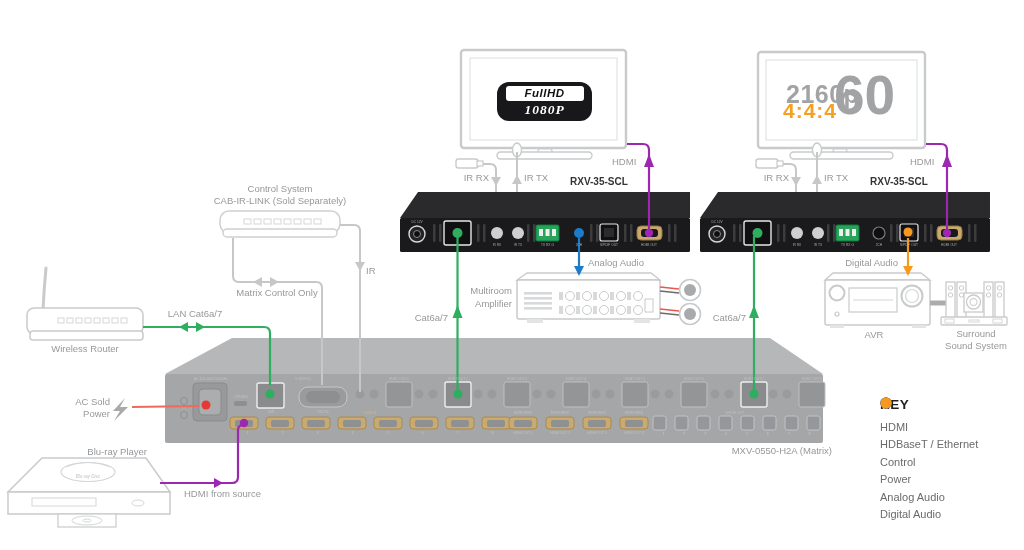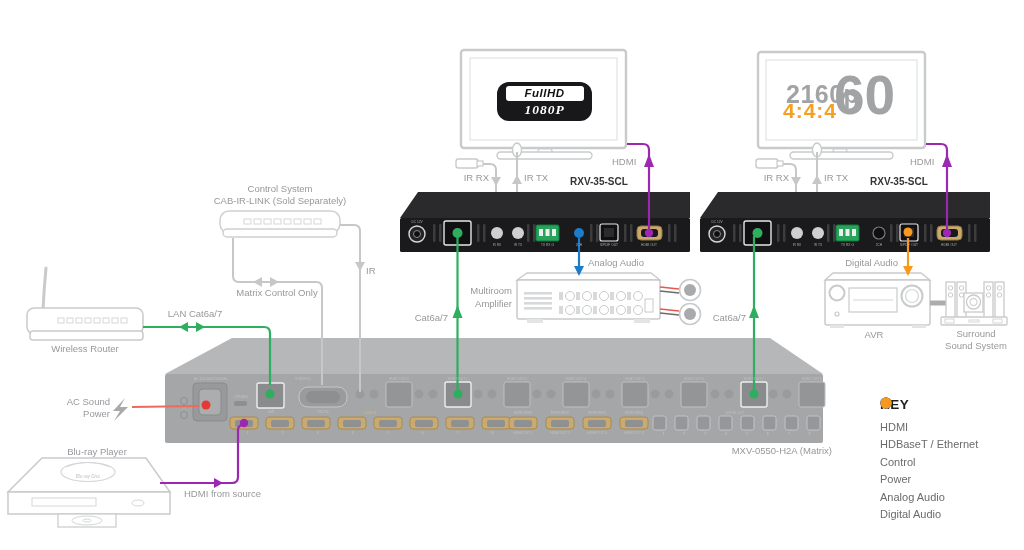--- a/index.html
+++ b/index.html
@@ -432,23 +432,23 @@
 <div class="ptiny" style="left:894px;top:243px;width:30px;">S/PDIF OUT</div>
 <div class="ptiny" style="left:934px;top:243px;width:30px;">HDMI OUT</div>
 
 <div class="lbl c" style="left:220px;top:183px;width:120px;">Control System</div>
 <div class="lbl c" style="left:170px;top:195px;width:220px;text-align:center;">CAB-IR-LINK (Sold Separately)</div>
 <div class="lbl c" style="left:217px;top:287px;width:120px;">Matrix Control Only</div>
 <div class="lbl" style="left:366px;top:265px;">IR</div>
 
 <div class="lbl c" style="left:150px;top:308px;width:90px;">LAN Cat6a/7</div>
 <div class="lbl c" style="left:25px;top:343px;width:120px;">Wireless Router</div>
-<div class="lbl r" style="left:50px;top:396px;width:60px;">AC Sound</div>
+<div class="lbl r" style="left:50px;top:396px;width:60px;">AC Sold</div>
 <div class="lbl r" style="left:50px;top:408px;width:60px;">Power</div>
-<div class="lbl c" style="left:47px;top:446px;width:100px;">Blu-ray Player</div>
+<div class="lbl c" style="left:47px;top:446px;width:100px;text-align:right;">Blu-ray Player</div>
 <div class="lbl" style="left:184px;top:488px;">HDMI from source</div>
 <div class="logotxt">Blu-ray Disc</div>
 
 <div class="lbl r" style="left:408px;top:312px;width:40px;">Cat6a/7</div>
 <div class="lbl r" style="left:706px;top:312px;width:40px;">Cat6a/7</div>
 
 <div class="lbl r" style="left:440px;top:285px;width:72px;">Multiroom</div>
 <div class="lbl r" style="left:440px;top:298px;width:72px;">Amplifier</div>
 <div class="lbl" style="left:588px;top:257px;">Analog Audio</div>
 <div class="lbl r" style="left:826px;top:257px;width:72px;">Digital Audio</div>

